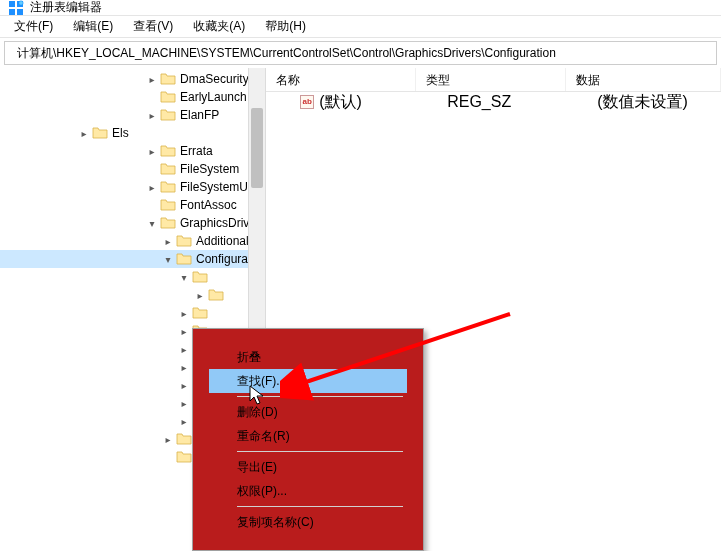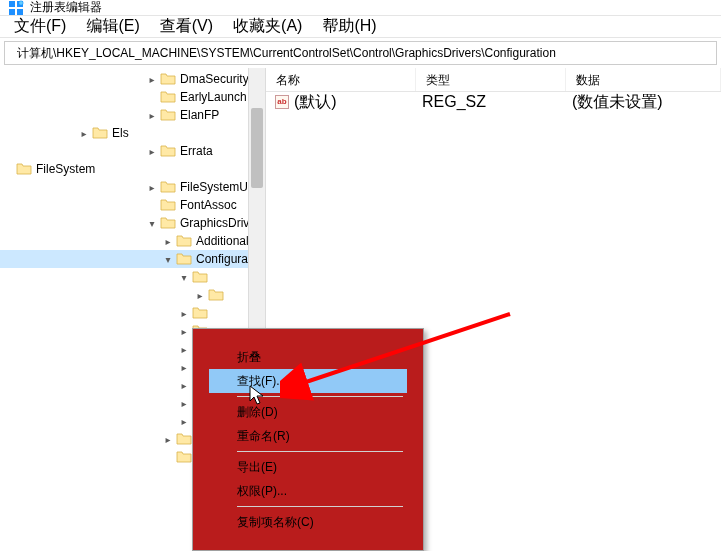--- a/index.html
+++ b/index.html
@@ -1,40 +1,40 @@
 <!DOCTYPE html>
 <html><head>
 <meta charset="utf-8">
 <style>
   * { box-sizing: border-box; margin: 0; padding: 0; font-family: "Microsoft YaHei", "Segoe UI", sans-serif; font-size: 12px; }
   body { width: 721px; height: 551px; background: #fff; overflow: hidden; position: relative; }
   .titlebar { display: flex; align-items: center; height: 16px; padding: 0 8px; border-bottom: 1px solid #e5e5e5; }
   .titlebar .icon { width: 16px; height: 16px; margin-right: 6px; }
   .titlebar .title { font-size: 12px; }
   .menubar { display: flex; height: 22px; align-items: center; padding: 0 4px; border-bottom: 1px solid #e5e5e5; }
-  .menubar .menu-item { padding: 2px 10px; font-size: 16px; cursor: default; }
+  .menubar .menu-item { padding: 2px 10px; font-size: 12px; cursor: default; }
   .addressbar { height: 24px; border: 1px solid #ccc; margin: 3px 4px; display: flex; align-items: center; padding: 0 12px; font-size: 12px; white-space: nowrap; overflow: hidden; }
   .main { display: flex; height: calc(100% - 82px); }
   .tree-pane { width: 266px; border-right: 1px solid #dcdcdc; overflow: hidden; position: relative; }
   .tree-scroll { position: absolute; right: 0; top: 0; bottom: 0; width: 17px; background: #f0f0f0; border-left: 1px solid #dcdcdc; }
   .tree-thumb { position: absolute; left: 2px; right: 2px; top: 40px; height: 80px; background: #c0c0c0; border-radius: 2px; }
   .tree-content { padding-top: 2px; }
   .tree-row { display: flex; align-items: center; height: 18px; font-size: 12px; white-space: nowrap; cursor: default; }
   .tree-row.selected { background: #cce8ff; }
   .caret { width: 16px; text-align: center; color: #5b5b5b; font-size: 10px; }
   .caret.open::before { content: "▾"; }
   .caret.closed::before { content: "▸"; }
   .caret.none::before { content: ""; }
   .folder-icon { width: 16px; height: 14px; margin-right: 4px; }
   .folder-icon svg { display: block; }
   .tree-label { flex: 1; overflow: hidden; }
   .list-pane { flex: 1; overflow: hidden; }
   .list-header { display: flex; height: 24px; border-bottom: 1px solid #e5e5e5; }
   .list-col { padding: 4px 10px; font-size: 12px; border-right: 1px solid #f0f0f0; }
-  .list-row { display: flex; align-items: center; height: 20px; padding-left: 8px; }
+  .list-row { display: flex; align-items: center; height: 20px; padding-left: 0; justify-content: center; }
   .value-icon { width: 16px; height: 16px; margin-right: 4px; display: flex; align-items: center; justify-content: center; }
   .value-icon .box { width: 14px; height: 14px; border: 1px solid #c99; background: #fff8f0; font-size: 8px; color: #c33; font-weight: bold; text-align: center; line-height: 12px; }
   .list-cell { font-size: 16px; }
   .context-menu { position: absolute; left: 192px; top: 328px; width: 232px; background: #b91c1c; border: 1px solid #a0a0a0; box-shadow: 3px 3px 5px rgba(0,0,0,0.3); padding: 16px; z-index: 100; }
   .cm-item { display: flex; align-items: center; height: 24px; font-size: 12px; padding-left: 28px; cursor: default; position: relative; }
   .cm-item:hover, .cm-item.highlighted { background: #91c9f7; }
   .cm-item.has-sub::after { content: "▸"; position: absolute; right: 8px; font-size: 10px; color: #333; }
   .cm-sep { height: 1px; background: #d0d0d0; margin: 3px 4px 3px 28px; }
   .arrow { position: absolute; z-index: 200; pointer-events: none; }
   .cursor { position: absolute; z-index: 300; pointer-events: none; left: 249px; top: 385px; }
@@ -109,21 +109,21 @@
         </div>
         <div class="tree-row" style="padding-left: 144px;">
           <span class="caret closed"></span>
           <span class="folder-icon">
             <svg width="16" height="14" viewBox="0 0 16 14">
               <path d="M1 3 L1 12 L15 12 L15 4 L7 4 L6 2 L1 2 Z" fill="#ffe9a6" stroke="#d9b24a" stroke-width="0.8"></path>
             </svg>
           </span>
           <span class="tree-label">Errata</span>
         </div>
-        <div class="tree-row" style="">
+        <div class="tree-row" style="padding-left: 144px;">
           <span class="caret none"></span>
           <span class="folder-icon">
             <svg width="16" height="14" viewBox="0 0 16 14">
               <path d="M1 3 L1 12 L15 12 L15 4 L7 4 L6 2 L1 2 Z" fill="#ffe9a6" stroke="#d9b24a" stroke-width="0.8"></path>
             </svg>
           </span>
           <span class="tree-label">FileSystem</span>
         </div>
         <div class="tree-row" style="padding-left: 144px;">
           <span class="caret closed"></span>

